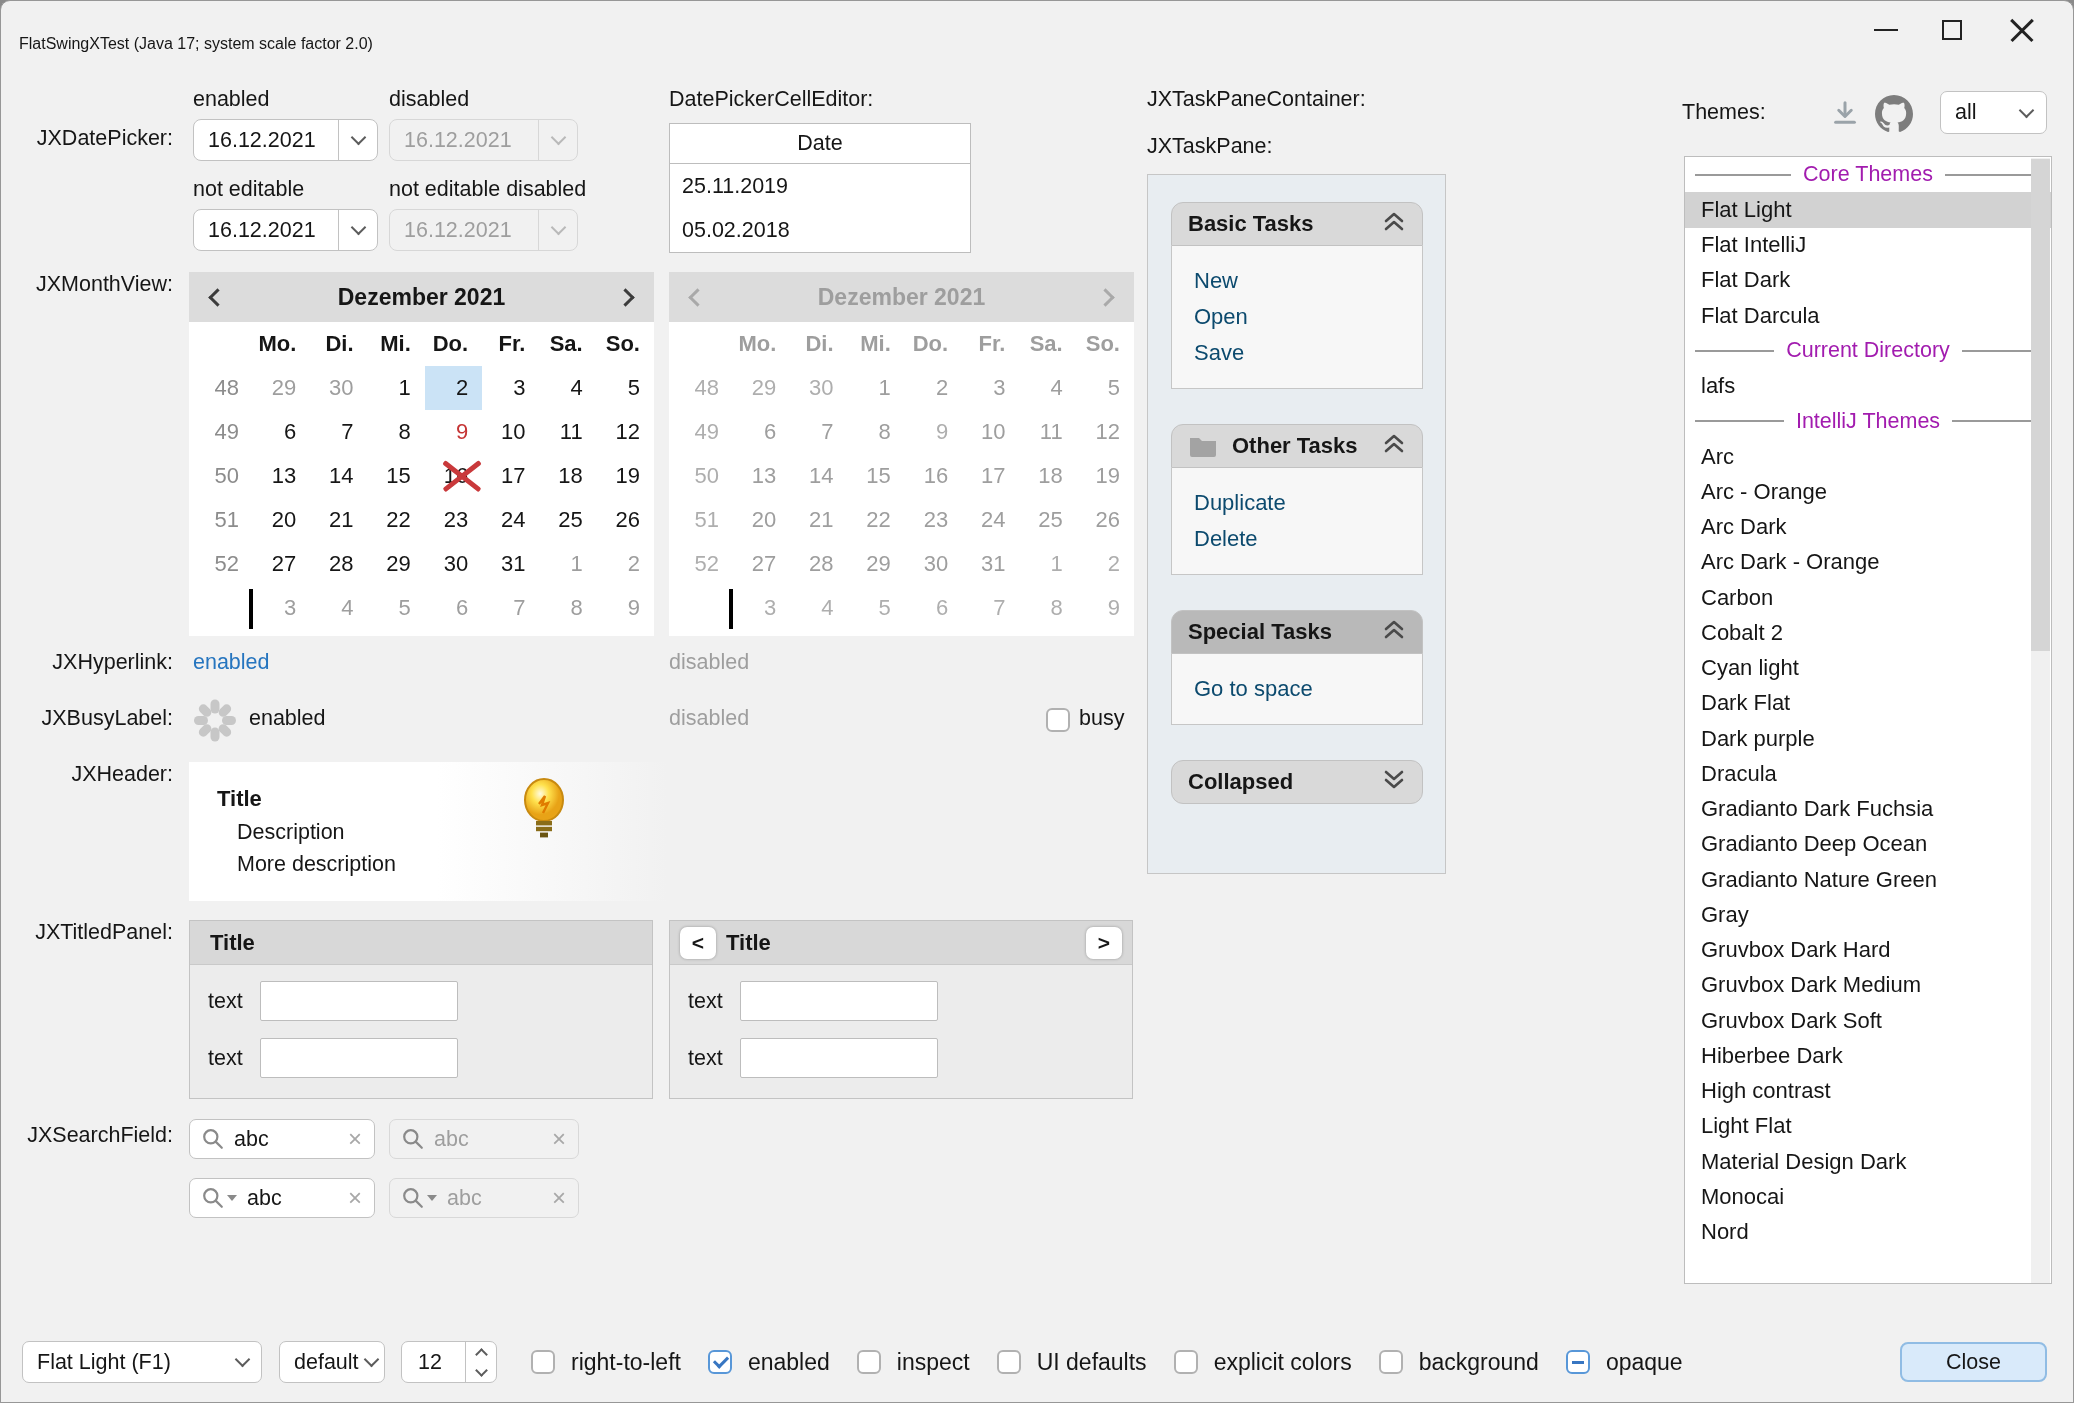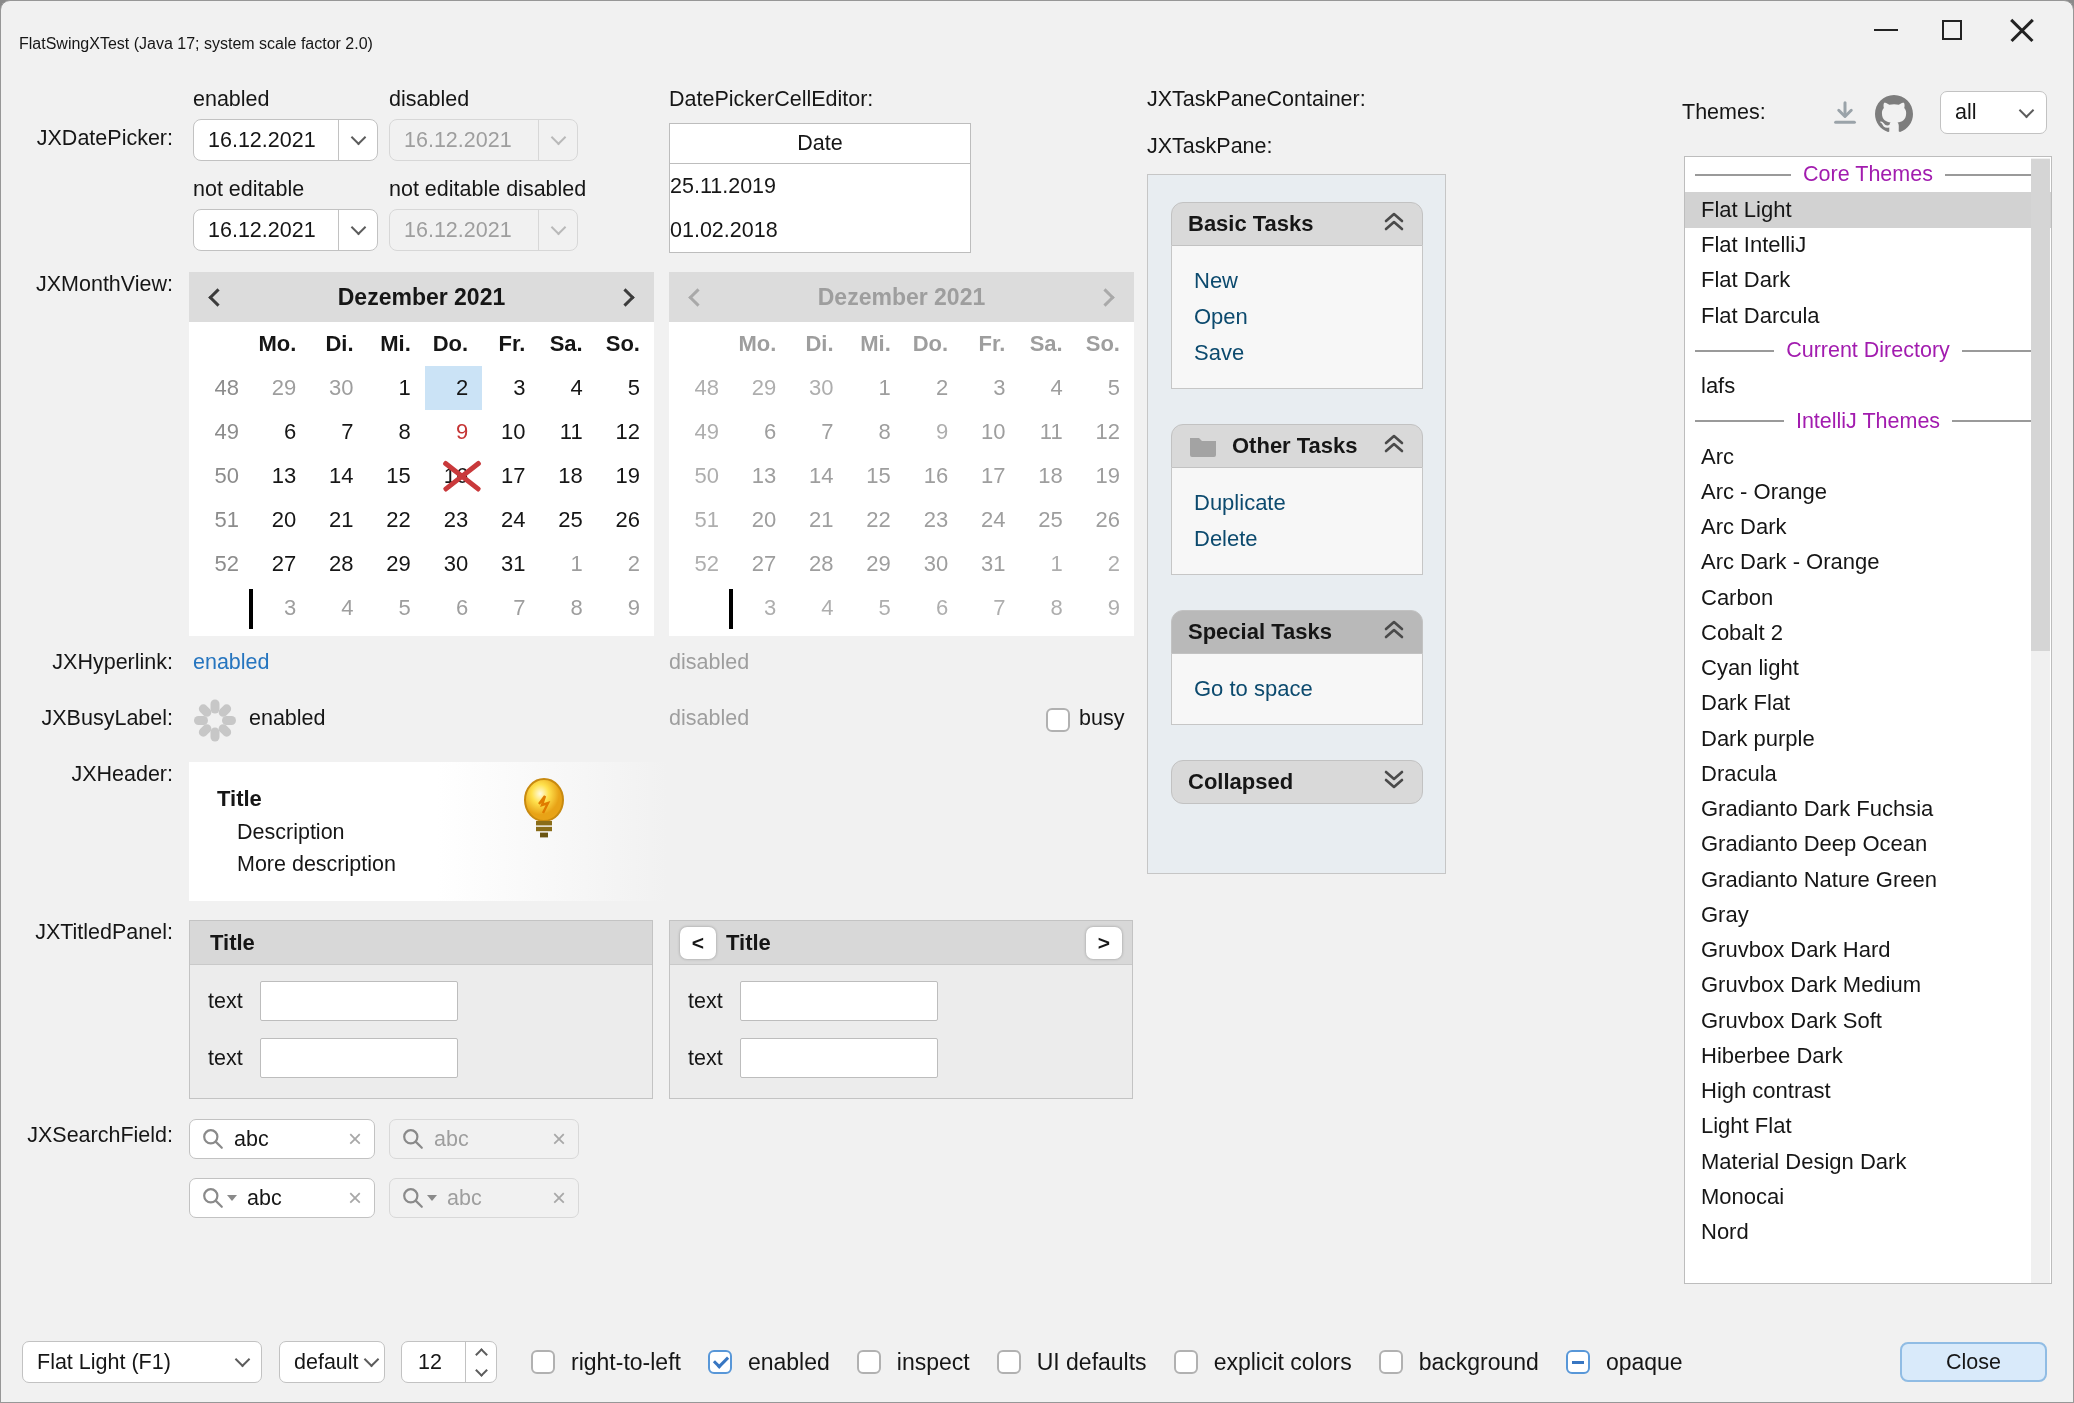--- a/index.html
+++ b/index.html
@@ -32,21 +32,21 @@
   .cvu{width:11px;height:11px;border-left:2.5px solid #5c5c5c;border-top:2.5px solid #5c5c5c;transform:rotate(45deg);margin-bottom:-5px;}
   .dp.disabled{background:#f1f1f1;border-color:#d7d7d7;color:#9e9e9e;}
   .dp.disabled .vsep{background:#d7d7d7;}
   .dp.disabled .cvd{border-color:#b9b9b9;}
   .dp1{left:192px;top:118px;width:185px;} .dp2{left:388px;top:118px;width:189px;}
   .dp3{left:192px;top:208px;width:185px;} .dp4{left:388px;top:208px;width:189px;}
 
   
   .dptable{position:absolute;left:668px;top:122px;width:302px;background:#fff;border:1px solid #bdbdbd;font-size:21.5px;}
   .dptable .hd{height:40px;display:flex;align-items:center;justify-content:center;border-bottom:1px solid #bdbdbd;}
-  .dptable .trow{height:44px;display:flex;align-items:center;}
+  .dptable .trow{height:44px;display:flex;align-items:center;padding-left:12px;}
 
   
   .cal{position:absolute;top:271px;width:465px;height:364px;background:#fff;font-size:22px;}
   .cal .nav{height:50px;background:#dcdcdc;display:flex;align-items:center;justify-content:space-between;padding:0 22px;}
   .cal .navtitle{font-weight:bold;font-size:23px;}
   .chevl{width:13px;height:13px;border-left:3px solid #3c3c3c;border-bottom:3px solid #3c3c3c;transform:rotate(45deg);}
   .chevr{width:13px;height:13px;border-left:3px solid #3c3c3c;border-bottom:3px solid #3c3c3c;transform:rotate(225deg);}
   .cal .grid{display:grid;grid-template-columns:64px repeat(7,1fr);}
   .cal .c{height:44px;display:flex;align-items:center;justify-content:flex-end;padding-right:14px;position:relative;}
   .cal .hdr{font-weight:bold;}
@@ -208,21 +208,21 @@
         <div class="btn">
           <div class="cvd"></div>
         </div>
       </div>
     </div>
 
   <div class="minilabel" style="left:668px;top:86px">DatePickerCellEditor:</div>
   <div class="dptable">
     <div class="hd">Date</div>
     <div class="trow">25.11.2019</div>
-    <div class="trow">01.02.2018</div>
+    <div class="trow">05.02.2018</div>
   </div>
 
   <div id="cal-enabled" class="cal cal1">
       <div class="nav">
         <div class="chevl"></div>
         <div class="navtitle">Dezember 2021</div>
         <div class="chevr"></div>
       </div>
       <div class="grid">
         <div class="c"></div>

